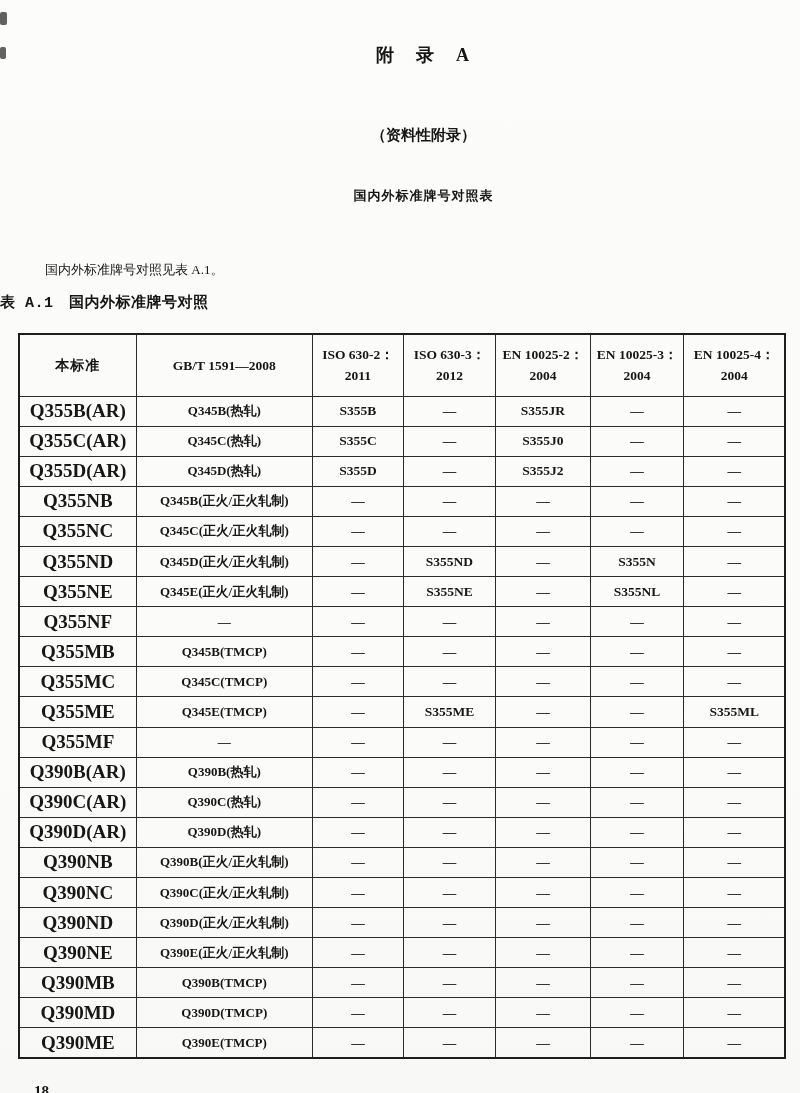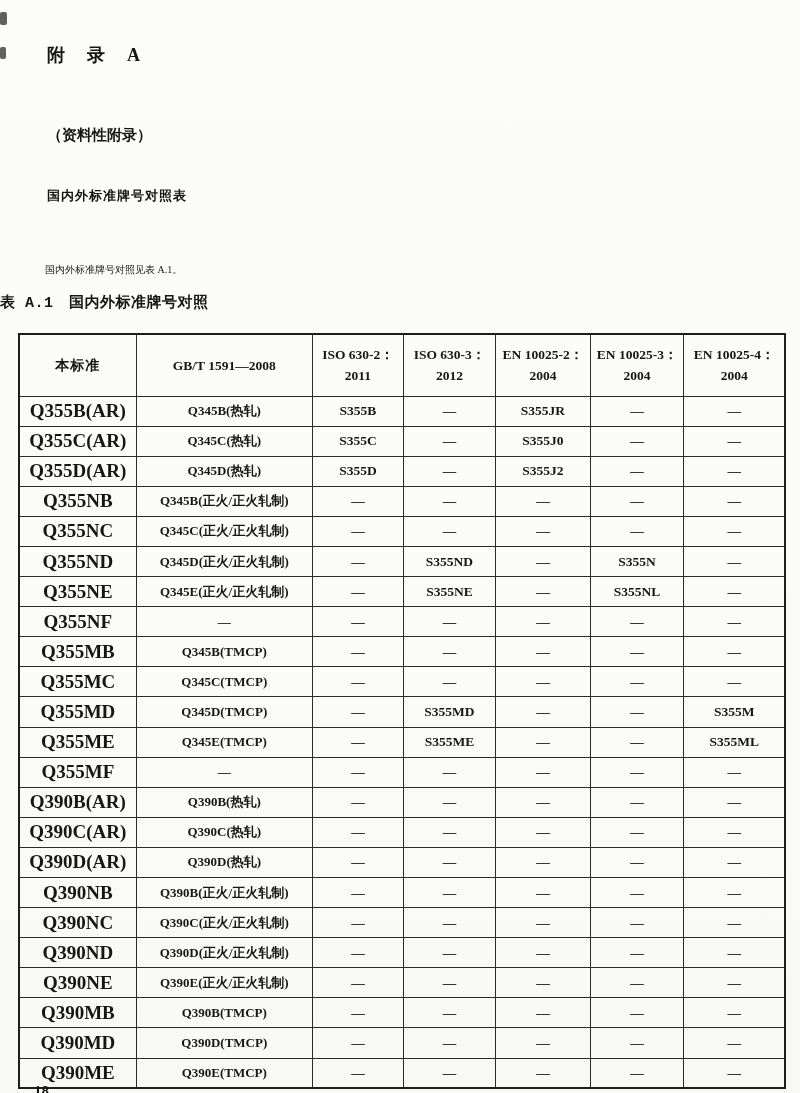--- a/index.html
+++ b/index.html
@@ -8,27 +8,27 @@
     background:#f6f6f4;
     font-family:"Liberation Serif","DejaVu Serif",serif;
     color:#161616;
   }
   .page{
     position:relative;
     width:800px;height:1093px;
     background:linear-gradient(180deg,#fcfcfa 0%,#fbfbf9 60%,#f8f8f6 100%);
     overflow:hidden;
   }
-  .titles{padding-top:7px;white-space:pre-wrap;padding-left:47px;}
+  .titles{padding-top:7px;text-align:center;white-space:pre-wrap;padding-left:47px;}
   .title-main{font-size:18px;font-weight:bold;letter-spacing:2px;line-height:24px;}
   .title-sub{font-size:15px;font-weight:bold;margin-top:21px;line-height:22px;}
   .title-heading{font-size:13px;font-weight:bold;margin-top:3px;line-height:22px;letter-spacing:1px;}
   .intro{
     margin:17px 12px 0 45px;
-    font-size:10px;line-height:20px;
+    font-size:13px;line-height:20px;
   }
   .caption{
     margin-top:13px;
     font-size:15px;font-weight:bold;white-space:pre-wrap;letter-spacing:0.5px;font-family:Liberation Mono, monospace;
   }
   table.cmp{
     margin:21px 0 0 18px;
     width:768px;
     border-collapse:collapse;
     table-layout:fixed;
@@ -198,29 +198,20 @@
         <tr>
           <td class="c1">Q355MC</td>
           <td class="c2">Q345C(TMCP)</td>
           <td class="c3">—</td>
           <td class="c4">—</td>
           <td class="c5">—</td>
           <td class="c6">—</td>
           <td class="c7">—</td>
         </tr>
         <tr>
-          <td class="c1">Q355MD</td>
-          <td class="c2">Q345D(TMCP)</td>
-          <td class="c3">—</td>
-          <td class="c4">S355MD</td>
-          <td class="c5">—</td>
-          <td class="c6">—</td>
-          <td class="c7">S355M</td>
-        </tr>
-        <tr>
           <td class="c1">Q355ME</td>
           <td class="c2">Q345E(TMCP)</td>
           <td class="c3">—</td>
           <td class="c4">S355ME</td>
           <td class="c5">—</td>
           <td class="c6">—</td>
           <td class="c7">S355ML</td>
         </tr>
         <tr>
           <td class="c1">Q355MF</td>

